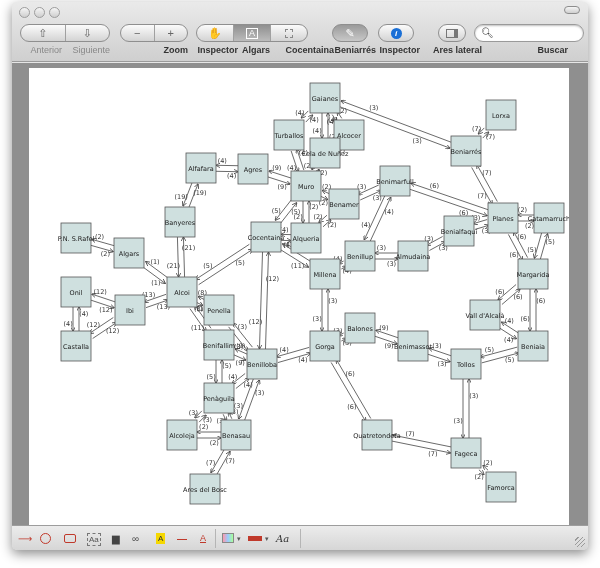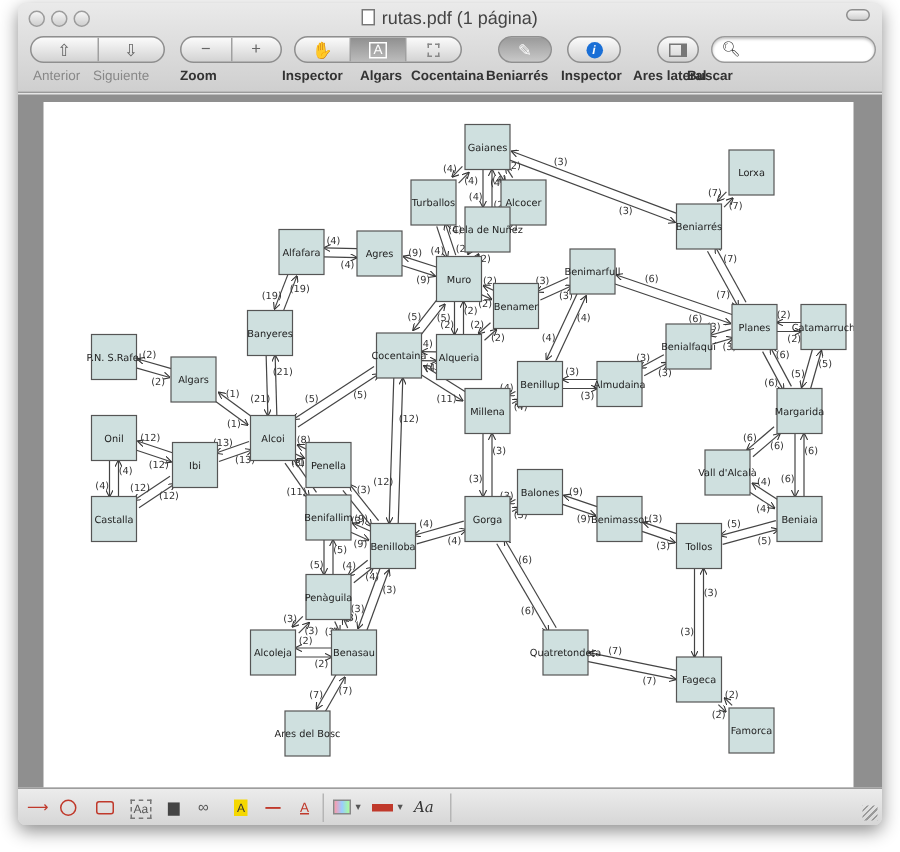--- a/index.html
+++ b/index.html
@@ -7,41 +7,40 @@
   .window { position: absolute; left: 12px; top: 2px; width: 576px; height: 548px; border-radius: 5px; background: #e6e6e6; box-shadow: 0 4px 12px rgba(0,0,0,0.45); overflow: hidden; }
   .titlebar { position: absolute; left: 0; top: 0; width: 100%; height: 60px; background: linear-gradient(#eaeaea, #cfcfcf); border-bottom: 1px solid #9a9a9a; }
   .traffic { position: absolute; top: 5px; width: 11px; height: 11px; border-radius: 50%; border: 1px solid #9c9c9c; background: linear-gradient(#f5f5f5, #cfcfcf); }
   .title { position: absolute; top: 3px; left: 0; width: 100%; text-align: center; font-size: 12px; color: #444; }
   .title .doc-icon { display: inline-block; width: 9px; height: 11px; border: 1px solid #777; background: #fff; vertical-align: -1px; margin-right: 4px; }
   .pill-btn { position: absolute; top: 4px; right: 8px; width: 16px; height: 8px; border-radius: 4px; border: 1px solid #8d8d8d; background: linear-gradient(#f5f5f5, #cfcfcf); }
   .seg { position: absolute; top: 22px; height: 18px; border: 1px solid #8f8f8f; border-radius: 9px; background: linear-gradient(#fbfbfb, #d3d3d3); display: flex; overflow: hidden; }
   .seg .cell { flex: 1; display: flex; align-items: center; justify-content: center; font-size: 11px; color: #666; border-right: 1px solid #a0a0a0; }
   .seg .cell:last-child { border-right: none; }
   .seg .cell.active { background: linear-gradient(#8f8f8f, #bcbcbc); color: #fff; }
-  .tlabel { position: absolute; top: 43px; font-size: 9px; color: #333; text-align: left; white-space: nowrap; }
+  .tlabel { position: absolute; top: 43px; font-size: 9px; color: #333; text-align: right; white-space: nowrap; }
   .tlabel.dim { color: #888; }
   .search { position: absolute; top: 22px; left: 462px; width: 110px; height: 18px; border-radius: 9px; border: 1px solid #9a9a9a; background: #fff; box-shadow: inset 0 1px 2px rgba(0,0,0,0.25); }
   .search .mag { position: absolute; left: 6px; top: 2px; font-size: 10px; color: #333; }
   .content { position: absolute; left: 0; top: 61px; width: 576px; height: 462px; background: #8f8f8f; }
   .page { position: absolute; left: 17px; top: 5px; width: 540px; height: 457px; background: #ffffff; }
   .bottombar { position: absolute; left: 0; top: 523px; width: 576px; height: 25px; background: linear-gradient(#ececec, #d6d6d6); border-top: 1px solid #9d9d9d; }
   .bb-icon { position: absolute; top: 7px; font-size: 10px; color: #c0392b; line-height: 11px; }
   .bb-sep { position: absolute; top: 3px; width: 1px; height: 19px; background: #b5b5b5; }
   .resize { position: absolute; right: 3px; bottom: 3px; width: 10px; height: 10px; background: repeating-linear-gradient(135deg, transparent 0 2px, #9a9a9a 2px 3px); }
   svg text { font-family: "DejaVu Sans", sans-serif; }
 </style>
 </head>
 <body>
 
 <div class="window">
   <div class="titlebar">
     <div class="traffic" style="left:7px"></div>
     <div class="traffic" style="left:22px"></div>
     <div class="traffic" style="left:37px"></div>
-    <div class="title"><span class="doc-icon"></span><span>rutas.pdf (1 página)</span></div>
     <div class="pill-btn"></div>
 
     <div class="seg" style="left:8px;width:90px">
       <div class="cell">
           <span>⇧</span>
         </div>
       <div class="cell">
           <span>⇩</span>
         </div>
     </div>

